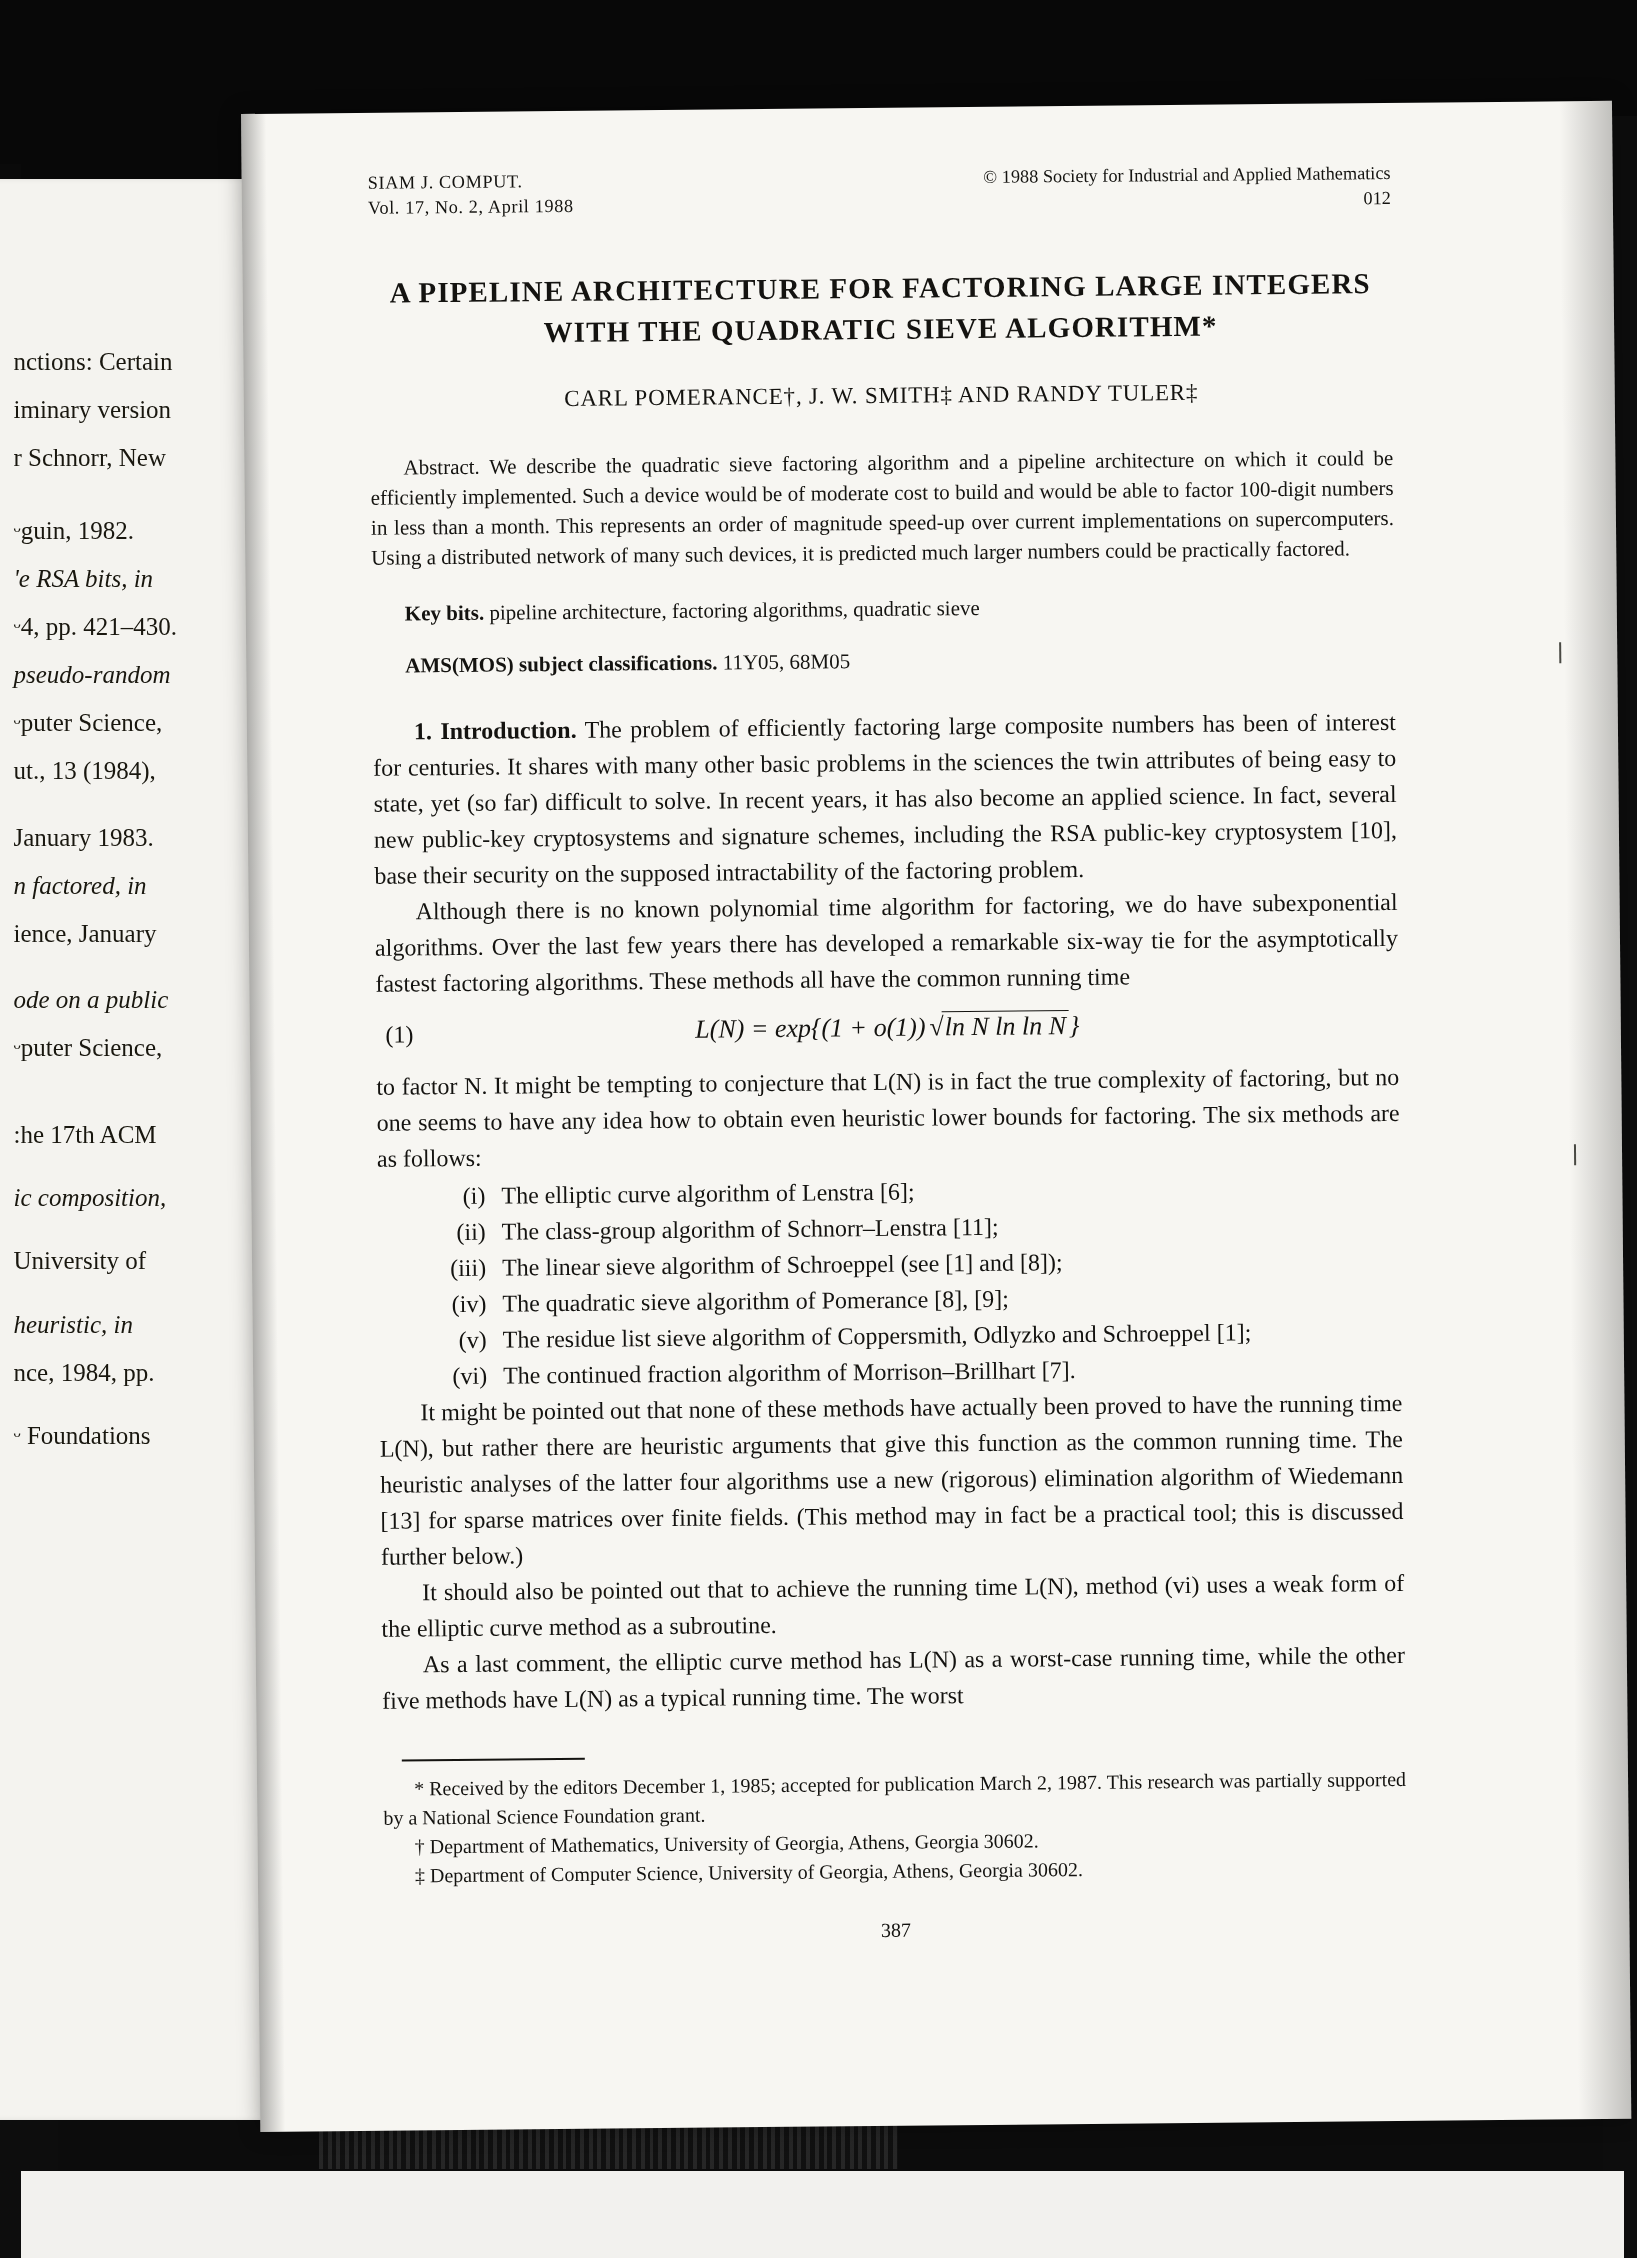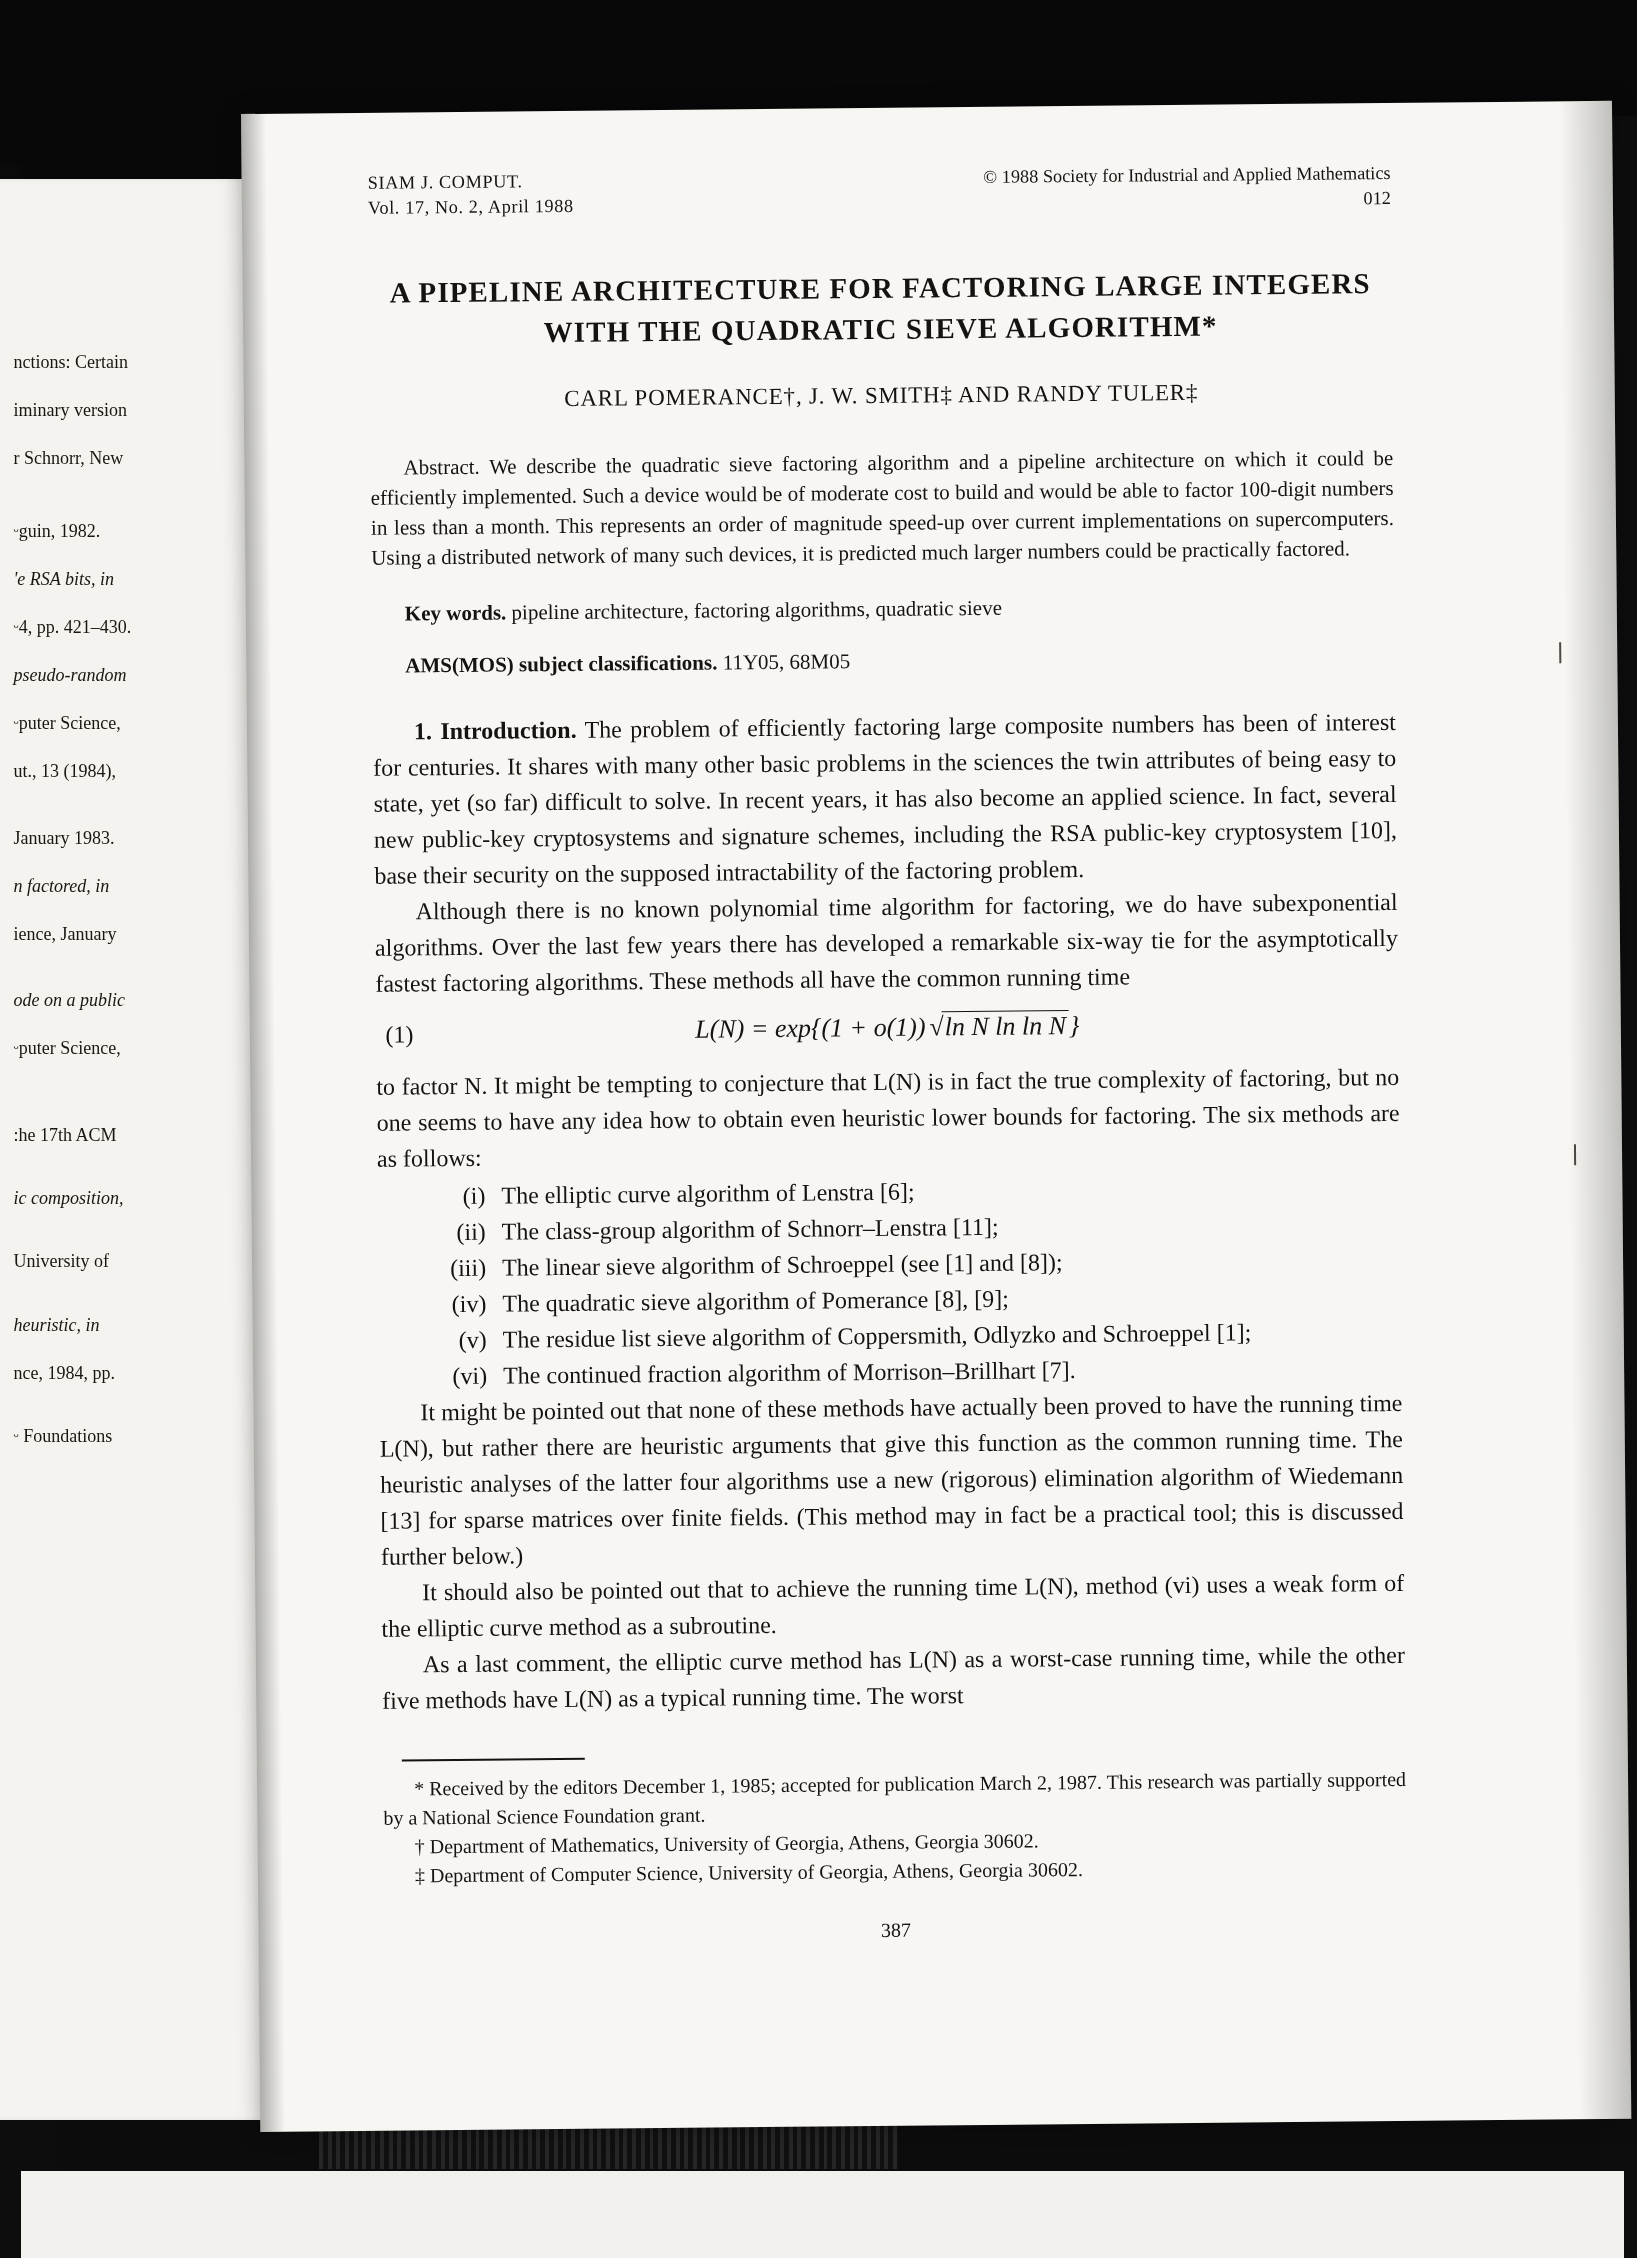--- a/index.html
+++ b/index.html
@@ -72,21 +72,21 @@
     position: absolute;
     left: 0px; top: 179px;
     width: 268px; height: 1941px;
     background: #f4f3ef;
     box-shadow: inset -5.8px 0 9.7px -5.8px rgba(0,0,0,.45);
   }
   .left-refs {
     position: absolute;
     left: 13.5px; top: 159px;
     width: 241px;
-    font-size: 18px;
+    font-size: 25px;
     line-height: 48px;
     color: #19170f;
     text-align: left;
   }
   .left-refs div { white-space: nowrap; }
   .it { font-style: italic; }
 
   
   .page-sheet {
     position: absolute;
@@ -318,21 +318,21 @@
         <div>WITH THE QUADRATIC SIEVE ALGORITHM*</div>
       </div>
 
       <div class="authors">CARL POMERANCE†, J. W. SMITH‡ AND RANDY TULER‡</div>
 
       <div class="abstract">
         <b>Abstract.</b><span> We describe the quadratic sieve factoring algorithm and a pipeline architecture on which it could be efficiently implemented. Such a device would be of moderate cost to build and would be able to factor 100-digit numbers in less than a month. This represents an order of magnitude speed-up over current implementations on supercomputers. Using a distributed network of many such devices, it is predicted much larger numbers could be practically factored.</span>
       </div>
 
       <div class="keywords">
-        <b>Key words.</b><span> pipeline architecture, factoring algorithms, quadratic sieve</span>
+        <b>Key bits.</b><span> pipeline architecture, factoring algorithms, quadratic sieve</span>
       </div>
 
       <div class="amsline">
         <b>AMS(MOS) subject classifications.</b><span> 11Y05, 68M05</span>
       </div>
 
       <div class="body">
 
         <p><span class="sec">1. Introduction.</span><span> The problem of efficiently factoring large composite numbers has been of interest for centuries. It shares with many other basic problems in the sciences the twin attributes of being easy to state, yet (so far) difficult to solve. In recent years, it has also become an applied science. In fact, several new public-key cryptosystems and signature schemes, including the RSA public-key cryptosystem [10], base their security on the supposed intractability of the factoring problem.</span></p>
 

